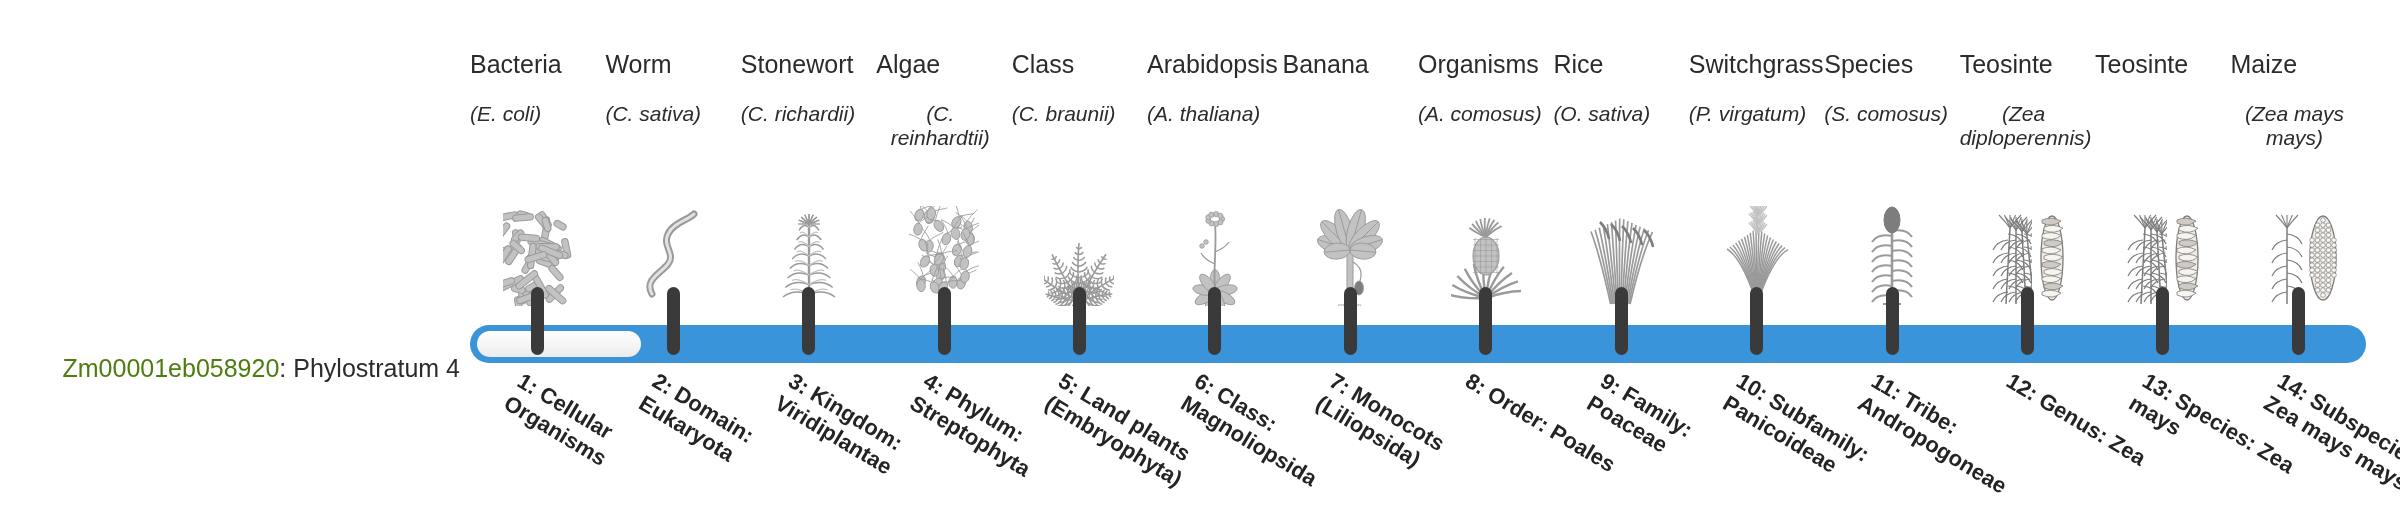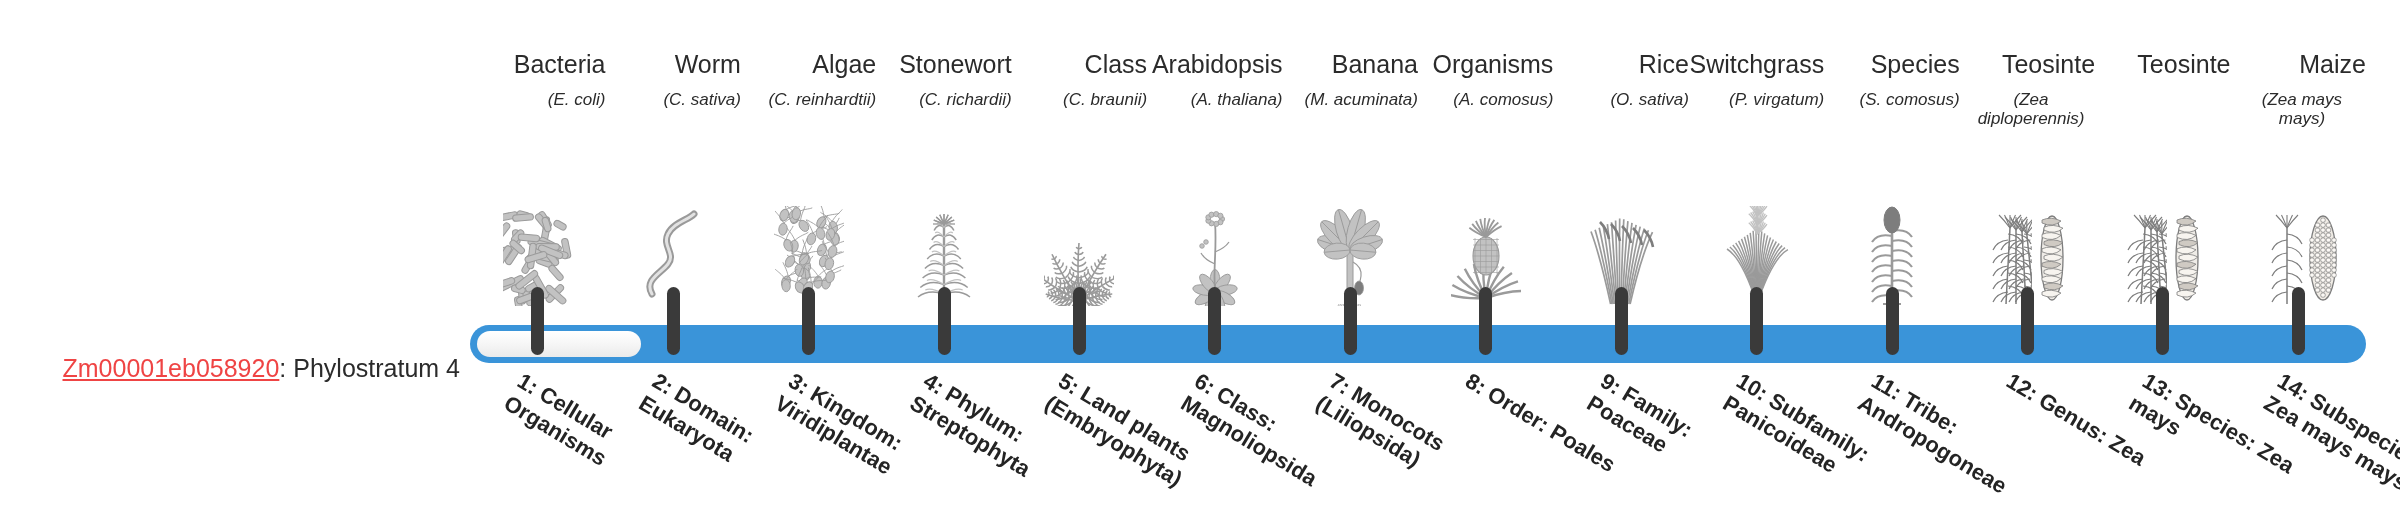--- a/index.html
+++ b/index.html
@@ -28,56 +28,55 @@
     left: 40px;
     top: 355px;
     width: 420px;
     text-align: right;
     font-size: 25px;
     line-height: 1.1;
     white-space: nowrap;
     color: #2b2b2b;
   }
   #gene-label .gene-id {
-    color: #ef4444;
-    text-decoration: underline;
+    color: #4d7c0f;
     cursor: pointer;
   }
 
   
   #columns {
     position: absolute;
     left: 470px;
     top: 50px;
     width: 1896px;
     height: 260px;
     display: flex;
     flex-direction: row;
   }
   .col {
     flex: 1 1 0;
     min-width: 0;
     display: flex;
     flex-direction: column;
-    align-items: flex-end;
+    align-items: flex-start;
   }
   .common-name {
     font-size: 25px;
     line-height: 1.12;
     color: #2b2b2b;
     text-align: center;
     white-space: nowrap;
   }
   .sci-name {
-    font-size: 17px;
+    font-size: 21px;
     line-height: 1.14;
     font-style: italic;
     color: #2b2b2b;
     text-align: center;
-    margin-top: 12px;
+    margin-top: 24px;
     max-width: 128px;
     word-break: normal;
   }
   .art {
     margin-top: auto;
     height: 105px;
     width: 100%;
     display: flex;
     align-items: flex-end;
     justify-content: center;
@@ -306,198 +305,20 @@
           </svg>
         </div>
       </div>
       <div class="col">
         <div class="common-name">Worm</div>
         <div class="sci-name">(C. sativa)</div>
         <div class="art">
           <svg width="70" height="100" viewBox="0 0 70 100">
             <path d="M14 88 C6 74 22 68 30 58 C38 48 24 40 30 28 C35 17 50 14 56 8" fill="none" stroke="#9a9a9a" stroke-width="7" stroke-linecap="round"></path>
             <path d="M14 88 C6 74 22 68 30 58 C38 48 24 40 30 28 C35 17 50 14 56 8" fill="none" stroke="#e2e2e2" stroke-width="3" stroke-linecap="round"></path>
-          </svg>
-        </div>
-      </div>
-      <div class="col">
-        <div class="common-name">Algae</div>
-        <div class="sci-name">(C. reinhardtii)</div>
-        <div class="art">
-          <svg width="70" height="100" viewBox="0 0 70 100">
-            <g transform="translate(32.2,59.3) rotate(-20.4)">
-              <ellipse cx="0" cy="0" rx="4.2" ry="6" fill="#c2c2c2" stroke="#9a9a9a" stroke-width="0.9"></ellipse>
-              <path d="M0 -6 C5 -12 9 -13 12 -16" fill="none" stroke="#9a9a9a" stroke-width="0.8"></path>
-              <path d="M0 -6 C-4 -12 -7 -14 -10 -17" fill="none" stroke="#9a9a9a" stroke-width="0.8"></path>
-            </g>
-            <g transform="translate(29.8,19.9) rotate(-33.2)">
-              <ellipse cx="0" cy="0" rx="4.2" ry="6" fill="#c2c2c2" stroke="#9a9a9a" stroke-width="0.9"></ellipse>
-              <path d="M0 -6 C5 -12 9 -13 12 -16" fill="none" stroke="#9a9a9a" stroke-width="0.8"></path>
-              <path d="M0 -6 C-4 -12 -7 -14 -10 -17" fill="none" stroke="#9a9a9a" stroke-width="0.8"></path>
-            </g>
-            <g transform="translate(49.9,54.9) rotate(25.7)">
-              <ellipse cx="0" cy="0" rx="4.2" ry="6" fill="#c2c2c2" stroke="#9a9a9a" stroke-width="0.9"></ellipse>
-              <path d="M0 -6 C5 -12 9 -13 12 -16" fill="none" stroke="#9a9a9a" stroke-width="0.8"></path>
-              <path d="M0 -6 C-4 -12 -7 -14 -10 -17" fill="none" stroke="#9a9a9a" stroke-width="0.8"></path>
-            </g>
-            <g transform="translate(60.9,31.4) rotate(-24.4)">
-              <ellipse cx="0" cy="0" rx="4.2" ry="6" fill="#c2c2c2" stroke="#9a9a9a" stroke-width="0.9"></ellipse>
-              <path d="M0 -6 C5 -12 9 -13 12 -16" fill="none" stroke="#9a9a9a" stroke-width="0.8"></path>
-              <path d="M0 -6 C-4 -12 -7 -14 -10 -17" fill="none" stroke="#9a9a9a" stroke-width="0.8"></path>
-            </g>
-            <g transform="translate(31.2,68.4) rotate(-14.4)">
-              <ellipse cx="0" cy="0" rx="4.2" ry="6" fill="#c2c2c2" stroke="#9a9a9a" stroke-width="0.9"></ellipse>
-              <path d="M0 -6 C5 -12 9 -13 12 -16" fill="none" stroke="#9a9a9a" stroke-width="0.8"></path>
-              <path d="M0 -6 C-4 -12 -7 -14 -10 -17" fill="none" stroke="#9a9a9a" stroke-width="0.8"></path>
-            </g>
-            <g transform="translate(37.4,32.9) rotate(15.0)">
-              <ellipse cx="0" cy="0" rx="4.2" ry="6" fill="#c2c2c2" stroke="#9a9a9a" stroke-width="0.9"></ellipse>
-              <path d="M0 -6 C5 -12 9 -13 12 -16" fill="none" stroke="#9a9a9a" stroke-width="0.8"></path>
-              <path d="M0 -6 C-4 -12 -7 -14 -10 -17" fill="none" stroke="#9a9a9a" stroke-width="0.8"></path>
-            </g>
-            <g transform="translate(47.9,43.8) rotate(22.7)">
-              <ellipse cx="0" cy="0" rx="4.2" ry="6" fill="#c2c2c2" stroke="#9a9a9a" stroke-width="0.9"></ellipse>
-              <path d="M0 -6 C5 -12 9 -13 12 -16" fill="none" stroke="#9a9a9a" stroke-width="0.8"></path>
-              <path d="M0 -6 C-4 -12 -7 -14 -10 -17" fill="none" stroke="#9a9a9a" stroke-width="0.8"></path>
-            </g>
-            <g transform="translate(31.4,52.2) rotate(-31.9)">
-              <ellipse cx="0" cy="0" rx="4.2" ry="6" fill="#c2c2c2" stroke="#9a9a9a" stroke-width="0.9"></ellipse>
-              <path d="M0 -6 C5 -12 9 -13 12 -16" fill="none" stroke="#9a9a9a" stroke-width="0.8"></path>
-              <path d="M0 -6 C-4 -12 -7 -14 -10 -17" fill="none" stroke="#9a9a9a" stroke-width="0.8"></path>
-            </g>
-            <g transform="translate(10.2,9.1) rotate(20.2)">
-              <ellipse cx="0" cy="0" rx="4.2" ry="6" fill="#c2c2c2" stroke="#9a9a9a" stroke-width="0.9"></ellipse>
-              <path d="M0 -6 C5 -12 9 -13 12 -16" fill="none" stroke="#9a9a9a" stroke-width="0.8"></path>
-              <path d="M0 -6 C-4 -12 -7 -14 -10 -17" fill="none" stroke="#9a9a9a" stroke-width="0.8"></path>
-            </g>
-            <g transform="translate(60.9,33.4) rotate(-1.7)">
-              <ellipse cx="0" cy="0" rx="4.2" ry="6" fill="#c2c2c2" stroke="#9a9a9a" stroke-width="0.9"></ellipse>
-              <path d="M0 -6 C5 -12 9 -13 12 -16" fill="none" stroke="#9a9a9a" stroke-width="0.8"></path>
-              <path d="M0 -6 C-4 -12 -7 -14 -10 -17" fill="none" stroke="#9a9a9a" stroke-width="0.8"></path>
-            </g>
-            <g transform="translate(44.0,76.2) rotate(1.6)">
-              <ellipse cx="0" cy="0" rx="4.2" ry="6" fill="#c2c2c2" stroke="#9a9a9a" stroke-width="0.9"></ellipse>
-              <path d="M0 -6 C5 -12 9 -13 12 -16" fill="none" stroke="#9a9a9a" stroke-width="0.8"></path>
-              <path d="M0 -6 C-4 -12 -7 -14 -10 -17" fill="none" stroke="#9a9a9a" stroke-width="0.8"></path>
-            </g>
-            <g transform="translate(35.9,88.5) rotate(-10.9)">
-              <ellipse cx="0" cy="0" rx="4.2" ry="6" fill="#c2c2c2" stroke="#9a9a9a" stroke-width="0.9"></ellipse>
-              <path d="M0 -6 C5 -12 9 -13 12 -16" fill="none" stroke="#9a9a9a" stroke-width="0.8"></path>
-              <path d="M0 -6 C-4 -12 -7 -14 -10 -17" fill="none" stroke="#9a9a9a" stroke-width="0.8"></path>
-            </g>
-            <g transform="translate(59.2,21.3) rotate(-10.0)">
-              <ellipse cx="0" cy="0" rx="4.2" ry="6" fill="#c2c2c2" stroke="#9a9a9a" stroke-width="0.9"></ellipse>
-              <path d="M0 -6 C5 -12 9 -13 12 -16" fill="none" stroke="#9a9a9a" stroke-width="0.8"></path>
-              <path d="M0 -6 C-4 -12 -7 -14 -10 -17" fill="none" stroke="#9a9a9a" stroke-width="0.8"></path>
-            </g>
-            <g transform="translate(28.4,77.5) rotate(33.6)">
-              <ellipse cx="0" cy="0" rx="4.2" ry="6" fill="#c2c2c2" stroke="#9a9a9a" stroke-width="0.9"></ellipse>
-              <path d="M0 -6 C5 -12 9 -13 12 -16" fill="none" stroke="#9a9a9a" stroke-width="0.8"></path>
-              <path d="M0 -6 C-4 -12 -7 -14 -10 -17" fill="none" stroke="#9a9a9a" stroke-width="0.8"></path>
-            </g>
-            <g transform="translate(20.0,40.2) rotate(8.9)">
-              <ellipse cx="0" cy="0" rx="4.2" ry="6" fill="#c2c2c2" stroke="#9a9a9a" stroke-width="0.9"></ellipse>
-              <path d="M0 -6 C5 -12 9 -13 12 -16" fill="none" stroke="#9a9a9a" stroke-width="0.8"></path>
-              <path d="M0 -6 C-4 -12 -7 -14 -10 -17" fill="none" stroke="#9a9a9a" stroke-width="0.8"></path>
-            </g>
-            <g transform="translate(56.4,28.4) rotate(15.2)">
-              <ellipse cx="0" cy="0" rx="4.2" ry="6" fill="#c2c2c2" stroke="#9a9a9a" stroke-width="0.9"></ellipse>
-              <path d="M0 -6 C5 -12 9 -13 12 -16" fill="none" stroke="#9a9a9a" stroke-width="0.8"></path>
-              <path d="M0 -6 C-4 -12 -7 -14 -10 -17" fill="none" stroke="#9a9a9a" stroke-width="0.8"></path>
-            </g>
-            <g transform="translate(52.2,77.1) rotate(11.6)">
-              <ellipse cx="0" cy="0" rx="4.2" ry="6" fill="#c2c2c2" stroke="#9a9a9a" stroke-width="0.9"></ellipse>
-              <path d="M0 -6 C5 -12 9 -13 12 -16" fill="none" stroke="#9a9a9a" stroke-width="0.8"></path>
-              <path d="M0 -6 C-4 -12 -7 -14 -10 -17" fill="none" stroke="#9a9a9a" stroke-width="0.8"></path>
-            </g>
-            <g transform="translate(29.9,53.2) rotate(27.3)">
-              <ellipse cx="0" cy="0" rx="4.2" ry="6" fill="#c2c2c2" stroke="#9a9a9a" stroke-width="0.9"></ellipse>
-              <path d="M0 -6 C5 -12 9 -13 12 -16" fill="none" stroke="#9a9a9a" stroke-width="0.8"></path>
-              <path d="M0 -6 C-4 -12 -7 -14 -10 -17" fill="none" stroke="#9a9a9a" stroke-width="0.8"></path>
-            </g>
-            <g transform="translate(12.0,75.8) rotate(21.5)">
-              <ellipse cx="0" cy="0" rx="4.2" ry="6" fill="#c2c2c2" stroke="#9a9a9a" stroke-width="0.9"></ellipse>
-              <path d="M0 -6 C5 -12 9 -13 12 -16" fill="none" stroke="#9a9a9a" stroke-width="0.8"></path>
-              <path d="M0 -6 C-4 -12 -7 -14 -10 -17" fill="none" stroke="#9a9a9a" stroke-width="0.8"></path>
-            </g>
-            <g transform="translate(20.9,11.8) rotate(23.3)">
-              <ellipse cx="0" cy="0" rx="4.2" ry="6" fill="#c2c2c2" stroke="#9a9a9a" stroke-width="0.9"></ellipse>
-              <path d="M0 -6 C5 -12 9 -13 12 -16" fill="none" stroke="#9a9a9a" stroke-width="0.8"></path>
-              <path d="M0 -6 C-4 -12 -7 -14 -10 -17" fill="none" stroke="#9a9a9a" stroke-width="0.8"></path>
-            </g>
-            <g transform="translate(25.3,64.4) rotate(-8.2)">
-              <ellipse cx="0" cy="0" rx="4.2" ry="6" fill="#c2c2c2" stroke="#9a9a9a" stroke-width="0.9"></ellipse>
-              <path d="M0 -6 C5 -12 9 -13 12 -16" fill="none" stroke="#9a9a9a" stroke-width="0.8"></path>
-              <path d="M0 -6 C-4 -12 -7 -14 -10 -17" fill="none" stroke="#9a9a9a" stroke-width="0.8"></path>
-            </g>
-            <g transform="translate(47.4,16.4) rotate(26.3)">
-              <ellipse cx="0" cy="0" rx="4.2" ry="6" fill="#c2c2c2" stroke="#9a9a9a" stroke-width="0.9"></ellipse>
-              <path d="M0 -6 C5 -12 9 -13 12 -16" fill="none" stroke="#9a9a9a" stroke-width="0.8"></path>
-              <path d="M0 -6 C-4 -12 -7 -14 -10 -17" fill="none" stroke="#9a9a9a" stroke-width="0.8"></path>
-            </g>
-            <g transform="translate(56.0,70.9) rotate(15.9)">
-              <ellipse cx="0" cy="0" rx="4.2" ry="6" fill="#c2c2c2" stroke="#9a9a9a" stroke-width="0.9"></ellipse>
-              <path d="M0 -6 C5 -12 9 -13 12 -16" fill="none" stroke="#9a9a9a" stroke-width="0.8"></path>
-              <path d="M0 -6 C-4 -12 -7 -14 -10 -17" fill="none" stroke="#9a9a9a" stroke-width="0.8"></path>
-            </g>
-            <g transform="translate(19.5,10.8) rotate(-10.2)">
-              <ellipse cx="0" cy="0" rx="4.2" ry="6" fill="#c2c2c2" stroke="#9a9a9a" stroke-width="0.9"></ellipse>
-              <path d="M0 -6 C5 -12 9 -13 12 -16" fill="none" stroke="#9a9a9a" stroke-width="0.8"></path>
-              <path d="M0 -6 C-4 -12 -7 -14 -10 -17" fill="none" stroke="#9a9a9a" stroke-width="0.8"></path>
-            </g>
-            <g transform="translate(14.3,39.3) rotate(-22.9)">
-              <ellipse cx="0" cy="0" rx="4.2" ry="6" fill="#c2c2c2" stroke="#9a9a9a" stroke-width="0.9"></ellipse>
-              <path d="M0 -6 C5 -12 9 -13 12 -16" fill="none" stroke="#9a9a9a" stroke-width="0.8"></path>
-              <path d="M0 -6 C-4 -12 -7 -14 -10 -17" fill="none" stroke="#9a9a9a" stroke-width="0.8"></path>
-            </g>
-            <g transform="translate(9.0,23.2) rotate(7.1)">
-              <ellipse cx="0" cy="0" rx="4.2" ry="6" fill="#c2c2c2" stroke="#9a9a9a" stroke-width="0.9"></ellipse>
-              <path d="M0 -6 C5 -12 9 -13 12 -16" fill="none" stroke="#9a9a9a" stroke-width="0.8"></path>
-              <path d="M0 -6 C-4 -12 -7 -14 -10 -17" fill="none" stroke="#9a9a9a" stroke-width="0.8"></path>
-            </g>
-            <g transform="translate(26.0,81.5) rotate(-31.2)">
-              <ellipse cx="0" cy="0" rx="4.2" ry="6" fill="#c2c2c2" stroke="#9a9a9a" stroke-width="0.9"></ellipse>
-              <path d="M0 -6 C5 -12 9 -13 12 -16" fill="none" stroke="#9a9a9a" stroke-width="0.8"></path>
-              <path d="M0 -6 C-4 -12 -7 -14 -10 -17" fill="none" stroke="#9a9a9a" stroke-width="0.8"></path>
-            </g>
-            <g transform="translate(34.0,81.4) rotate(31.5)">
-              <ellipse cx="0" cy="0" rx="4.2" ry="6" fill="#c2c2c2" stroke="#9a9a9a" stroke-width="0.9"></ellipse>
-              <path d="M0 -6 C5 -12 9 -13 12 -16" fill="none" stroke="#9a9a9a" stroke-width="0.8"></path>
-              <path d="M0 -6 C-4 -12 -7 -14 -10 -17" fill="none" stroke="#9a9a9a" stroke-width="0.8"></path>
-            </g>
-            <g transform="translate(55.3,57.7) rotate(14.3)">
-              <ellipse cx="0" cy="0" rx="4.2" ry="6" fill="#c2c2c2" stroke="#9a9a9a" stroke-width="0.9"></ellipse>
-              <path d="M0 -6 C5 -12 9 -13 12 -16" fill="none" stroke="#9a9a9a" stroke-width="0.8"></path>
-              <path d="M0 -6 C-4 -12 -7 -14 -10 -17" fill="none" stroke="#9a9a9a" stroke-width="0.8"></path>
-            </g>
-            <g transform="translate(58.5,45.5) rotate(16.4)">
-              <ellipse cx="0" cy="0" rx="4.2" ry="6" fill="#c2c2c2" stroke="#9a9a9a" stroke-width="0.9"></ellipse>
-              <path d="M0 -6 C5 -12 9 -13 12 -16" fill="none" stroke="#9a9a9a" stroke-width="0.8"></path>
-              <path d="M0 -6 C-4 -12 -7 -14 -10 -17" fill="none" stroke="#9a9a9a" stroke-width="0.8"></path>
-            </g>
-            <g transform="translate(12.1,79.7) rotate(-3.1)">
-              <ellipse cx="0" cy="0" rx="4.2" ry="6" fill="#c2c2c2" stroke="#9a9a9a" stroke-width="0.9"></ellipse>
-              <path d="M0 -6 C5 -12 9 -13 12 -16" fill="none" stroke="#9a9a9a" stroke-width="0.8"></path>
-              <path d="M0 -6 C-4 -12 -7 -14 -10 -17" fill="none" stroke="#9a9a9a" stroke-width="0.8"></path>
-            </g>
-            <g transform="translate(46.5,27.5) rotate(-14.9)">
-              <ellipse cx="0" cy="0" rx="4.2" ry="6" fill="#c2c2c2" stroke="#9a9a9a" stroke-width="0.9"></ellipse>
-              <path d="M0 -6 C5 -12 9 -13 12 -16" fill="none" stroke="#9a9a9a" stroke-width="0.8"></path>
-              <path d="M0 -6 C-4 -12 -7 -14 -10 -17" fill="none" stroke="#9a9a9a" stroke-width="0.8"></path>
-            </g>
-            <g transform="translate(22.3,7.7) rotate(10.0)">
-              <ellipse cx="0" cy="0" rx="4.2" ry="6" fill="#c2c2c2" stroke="#9a9a9a" stroke-width="0.9"></ellipse>
-              <path d="M0 -6 C5 -12 9 -13 12 -16" fill="none" stroke="#9a9a9a" stroke-width="0.8"></path>
-              <path d="M0 -6 C-4 -12 -7 -14 -10 -17" fill="none" stroke="#9a9a9a" stroke-width="0.8"></path>
-            </g>
-            <g transform="translate(16.0,55.4) rotate(30.9)">
-              <ellipse cx="0" cy="0" rx="4.2" ry="6" fill="#c2c2c2" stroke="#9a9a9a" stroke-width="0.9"></ellipse>
-              <path d="M0 -6 C5 -12 9 -13 12 -16" fill="none" stroke="#9a9a9a" stroke-width="0.8"></path>
-              <path d="M0 -6 C-4 -12 -7 -14 -10 -17" fill="none" stroke="#9a9a9a" stroke-width="0.8"></path>
-            </g>
           </svg>
         </div>
       </div>
       <div class="col">
         <div class="common-name">Stonewort</div>
         <div class="sci-name">(C. richardii)</div>
         <div class="art">
           <svg width="70" height="100" viewBox="0 0 70 100">
             <path d="M35 98 L35 14" stroke="#9a9a9a" stroke-width="2.4" fill="none"></path>
             <path d="M35 88 Q19.4 83 9 91" fill="none" stroke="#9a9a9a" stroke-width="1.5"></path>
@@ -545,20 +366,198 @@
             <path d="M35 18 L27.2 10.9" stroke="#9a9a9a" stroke-width="1.3"></path>
             <path d="M35 18 L30.8 8.8" stroke="#9a9a9a" stroke-width="1.3"></path>
             <path d="M35 18 L35.0 8.0" stroke="#9a9a9a" stroke-width="1.3"></path>
             <path d="M35 18 L39.2 8.8" stroke="#9a9a9a" stroke-width="1.3"></path>
             <path d="M35 18 L42.8 10.9" stroke="#9a9a9a" stroke-width="1.3"></path>
             <path d="M35 18 L45.2 14.2" stroke="#9a9a9a" stroke-width="1.3"></path>
           </svg>
         </div>
       </div>
       <div class="col">
+        <div class="common-name">Algae</div>
+        <div class="sci-name">(C. reinhardtii)</div>
+        <div class="art">
+          <svg width="70" height="100" viewBox="0 0 70 100">
+            <g transform="translate(32.2,59.3) rotate(-20.4)">
+              <ellipse cx="0" cy="0" rx="4.2" ry="6" fill="#c2c2c2" stroke="#9a9a9a" stroke-width="0.9"></ellipse>
+              <path d="M0 -6 C5 -12 9 -13 12 -16" fill="none" stroke="#9a9a9a" stroke-width="0.8"></path>
+              <path d="M0 -6 C-4 -12 -7 -14 -10 -17" fill="none" stroke="#9a9a9a" stroke-width="0.8"></path>
+            </g>
+            <g transform="translate(29.8,19.9) rotate(-33.2)">
+              <ellipse cx="0" cy="0" rx="4.2" ry="6" fill="#c2c2c2" stroke="#9a9a9a" stroke-width="0.9"></ellipse>
+              <path d="M0 -6 C5 -12 9 -13 12 -16" fill="none" stroke="#9a9a9a" stroke-width="0.8"></path>
+              <path d="M0 -6 C-4 -12 -7 -14 -10 -17" fill="none" stroke="#9a9a9a" stroke-width="0.8"></path>
+            </g>
+            <g transform="translate(49.9,54.9) rotate(25.7)">
+              <ellipse cx="0" cy="0" rx="4.2" ry="6" fill="#c2c2c2" stroke="#9a9a9a" stroke-width="0.9"></ellipse>
+              <path d="M0 -6 C5 -12 9 -13 12 -16" fill="none" stroke="#9a9a9a" stroke-width="0.8"></path>
+              <path d="M0 -6 C-4 -12 -7 -14 -10 -17" fill="none" stroke="#9a9a9a" stroke-width="0.8"></path>
+            </g>
+            <g transform="translate(60.9,31.4) rotate(-24.4)">
+              <ellipse cx="0" cy="0" rx="4.2" ry="6" fill="#c2c2c2" stroke="#9a9a9a" stroke-width="0.9"></ellipse>
+              <path d="M0 -6 C5 -12 9 -13 12 -16" fill="none" stroke="#9a9a9a" stroke-width="0.8"></path>
+              <path d="M0 -6 C-4 -12 -7 -14 -10 -17" fill="none" stroke="#9a9a9a" stroke-width="0.8"></path>
+            </g>
+            <g transform="translate(31.2,68.4) rotate(-14.4)">
+              <ellipse cx="0" cy="0" rx="4.2" ry="6" fill="#c2c2c2" stroke="#9a9a9a" stroke-width="0.9"></ellipse>
+              <path d="M0 -6 C5 -12 9 -13 12 -16" fill="none" stroke="#9a9a9a" stroke-width="0.8"></path>
+              <path d="M0 -6 C-4 -12 -7 -14 -10 -17" fill="none" stroke="#9a9a9a" stroke-width="0.8"></path>
+            </g>
+            <g transform="translate(37.4,32.9) rotate(15.0)">
+              <ellipse cx="0" cy="0" rx="4.2" ry="6" fill="#c2c2c2" stroke="#9a9a9a" stroke-width="0.9"></ellipse>
+              <path d="M0 -6 C5 -12 9 -13 12 -16" fill="none" stroke="#9a9a9a" stroke-width="0.8"></path>
+              <path d="M0 -6 C-4 -12 -7 -14 -10 -17" fill="none" stroke="#9a9a9a" stroke-width="0.8"></path>
+            </g>
+            <g transform="translate(47.9,43.8) rotate(22.7)">
+              <ellipse cx="0" cy="0" rx="4.2" ry="6" fill="#c2c2c2" stroke="#9a9a9a" stroke-width="0.9"></ellipse>
+              <path d="M0 -6 C5 -12 9 -13 12 -16" fill="none" stroke="#9a9a9a" stroke-width="0.8"></path>
+              <path d="M0 -6 C-4 -12 -7 -14 -10 -17" fill="none" stroke="#9a9a9a" stroke-width="0.8"></path>
+            </g>
+            <g transform="translate(31.4,52.2) rotate(-31.9)">
+              <ellipse cx="0" cy="0" rx="4.2" ry="6" fill="#c2c2c2" stroke="#9a9a9a" stroke-width="0.9"></ellipse>
+              <path d="M0 -6 C5 -12 9 -13 12 -16" fill="none" stroke="#9a9a9a" stroke-width="0.8"></path>
+              <path d="M0 -6 C-4 -12 -7 -14 -10 -17" fill="none" stroke="#9a9a9a" stroke-width="0.8"></path>
+            </g>
+            <g transform="translate(10.2,9.1) rotate(20.2)">
+              <ellipse cx="0" cy="0" rx="4.2" ry="6" fill="#c2c2c2" stroke="#9a9a9a" stroke-width="0.9"></ellipse>
+              <path d="M0 -6 C5 -12 9 -13 12 -16" fill="none" stroke="#9a9a9a" stroke-width="0.8"></path>
+              <path d="M0 -6 C-4 -12 -7 -14 -10 -17" fill="none" stroke="#9a9a9a" stroke-width="0.8"></path>
+            </g>
+            <g transform="translate(60.9,33.4) rotate(-1.7)">
+              <ellipse cx="0" cy="0" rx="4.2" ry="6" fill="#c2c2c2" stroke="#9a9a9a" stroke-width="0.9"></ellipse>
+              <path d="M0 -6 C5 -12 9 -13 12 -16" fill="none" stroke="#9a9a9a" stroke-width="0.8"></path>
+              <path d="M0 -6 C-4 -12 -7 -14 -10 -17" fill="none" stroke="#9a9a9a" stroke-width="0.8"></path>
+            </g>
+            <g transform="translate(44.0,76.2) rotate(1.6)">
+              <ellipse cx="0" cy="0" rx="4.2" ry="6" fill="#c2c2c2" stroke="#9a9a9a" stroke-width="0.9"></ellipse>
+              <path d="M0 -6 C5 -12 9 -13 12 -16" fill="none" stroke="#9a9a9a" stroke-width="0.8"></path>
+              <path d="M0 -6 C-4 -12 -7 -14 -10 -17" fill="none" stroke="#9a9a9a" stroke-width="0.8"></path>
+            </g>
+            <g transform="translate(35.9,88.5) rotate(-10.9)">
+              <ellipse cx="0" cy="0" rx="4.2" ry="6" fill="#c2c2c2" stroke="#9a9a9a" stroke-width="0.9"></ellipse>
+              <path d="M0 -6 C5 -12 9 -13 12 -16" fill="none" stroke="#9a9a9a" stroke-width="0.8"></path>
+              <path d="M0 -6 C-4 -12 -7 -14 -10 -17" fill="none" stroke="#9a9a9a" stroke-width="0.8"></path>
+            </g>
+            <g transform="translate(59.2,21.3) rotate(-10.0)">
+              <ellipse cx="0" cy="0" rx="4.2" ry="6" fill="#c2c2c2" stroke="#9a9a9a" stroke-width="0.9"></ellipse>
+              <path d="M0 -6 C5 -12 9 -13 12 -16" fill="none" stroke="#9a9a9a" stroke-width="0.8"></path>
+              <path d="M0 -6 C-4 -12 -7 -14 -10 -17" fill="none" stroke="#9a9a9a" stroke-width="0.8"></path>
+            </g>
+            <g transform="translate(28.4,77.5) rotate(33.6)">
+              <ellipse cx="0" cy="0" rx="4.2" ry="6" fill="#c2c2c2" stroke="#9a9a9a" stroke-width="0.9"></ellipse>
+              <path d="M0 -6 C5 -12 9 -13 12 -16" fill="none" stroke="#9a9a9a" stroke-width="0.8"></path>
+              <path d="M0 -6 C-4 -12 -7 -14 -10 -17" fill="none" stroke="#9a9a9a" stroke-width="0.8"></path>
+            </g>
+            <g transform="translate(20.0,40.2) rotate(8.9)">
+              <ellipse cx="0" cy="0" rx="4.2" ry="6" fill="#c2c2c2" stroke="#9a9a9a" stroke-width="0.9"></ellipse>
+              <path d="M0 -6 C5 -12 9 -13 12 -16" fill="none" stroke="#9a9a9a" stroke-width="0.8"></path>
+              <path d="M0 -6 C-4 -12 -7 -14 -10 -17" fill="none" stroke="#9a9a9a" stroke-width="0.8"></path>
+            </g>
+            <g transform="translate(56.4,28.4) rotate(15.2)">
+              <ellipse cx="0" cy="0" rx="4.2" ry="6" fill="#c2c2c2" stroke="#9a9a9a" stroke-width="0.9"></ellipse>
+              <path d="M0 -6 C5 -12 9 -13 12 -16" fill="none" stroke="#9a9a9a" stroke-width="0.8"></path>
+              <path d="M0 -6 C-4 -12 -7 -14 -10 -17" fill="none" stroke="#9a9a9a" stroke-width="0.8"></path>
+            </g>
+            <g transform="translate(52.2,77.1) rotate(11.6)">
+              <ellipse cx="0" cy="0" rx="4.2" ry="6" fill="#c2c2c2" stroke="#9a9a9a" stroke-width="0.9"></ellipse>
+              <path d="M0 -6 C5 -12 9 -13 12 -16" fill="none" stroke="#9a9a9a" stroke-width="0.8"></path>
+              <path d="M0 -6 C-4 -12 -7 -14 -10 -17" fill="none" stroke="#9a9a9a" stroke-width="0.8"></path>
+            </g>
+            <g transform="translate(29.9,53.2) rotate(27.3)">
+              <ellipse cx="0" cy="0" rx="4.2" ry="6" fill="#c2c2c2" stroke="#9a9a9a" stroke-width="0.9"></ellipse>
+              <path d="M0 -6 C5 -12 9 -13 12 -16" fill="none" stroke="#9a9a9a" stroke-width="0.8"></path>
+              <path d="M0 -6 C-4 -12 -7 -14 -10 -17" fill="none" stroke="#9a9a9a" stroke-width="0.8"></path>
+            </g>
+            <g transform="translate(12.0,75.8) rotate(21.5)">
+              <ellipse cx="0" cy="0" rx="4.2" ry="6" fill="#c2c2c2" stroke="#9a9a9a" stroke-width="0.9"></ellipse>
+              <path d="M0 -6 C5 -12 9 -13 12 -16" fill="none" stroke="#9a9a9a" stroke-width="0.8"></path>
+              <path d="M0 -6 C-4 -12 -7 -14 -10 -17" fill="none" stroke="#9a9a9a" stroke-width="0.8"></path>
+            </g>
+            <g transform="translate(20.9,11.8) rotate(23.3)">
+              <ellipse cx="0" cy="0" rx="4.2" ry="6" fill="#c2c2c2" stroke="#9a9a9a" stroke-width="0.9"></ellipse>
+              <path d="M0 -6 C5 -12 9 -13 12 -16" fill="none" stroke="#9a9a9a" stroke-width="0.8"></path>
+              <path d="M0 -6 C-4 -12 -7 -14 -10 -17" fill="none" stroke="#9a9a9a" stroke-width="0.8"></path>
+            </g>
+            <g transform="translate(25.3,64.4) rotate(-8.2)">
+              <ellipse cx="0" cy="0" rx="4.2" ry="6" fill="#c2c2c2" stroke="#9a9a9a" stroke-width="0.9"></ellipse>
+              <path d="M0 -6 C5 -12 9 -13 12 -16" fill="none" stroke="#9a9a9a" stroke-width="0.8"></path>
+              <path d="M0 -6 C-4 -12 -7 -14 -10 -17" fill="none" stroke="#9a9a9a" stroke-width="0.8"></path>
+            </g>
+            <g transform="translate(47.4,16.4) rotate(26.3)">
+              <ellipse cx="0" cy="0" rx="4.2" ry="6" fill="#c2c2c2" stroke="#9a9a9a" stroke-width="0.9"></ellipse>
+              <path d="M0 -6 C5 -12 9 -13 12 -16" fill="none" stroke="#9a9a9a" stroke-width="0.8"></path>
+              <path d="M0 -6 C-4 -12 -7 -14 -10 -17" fill="none" stroke="#9a9a9a" stroke-width="0.8"></path>
+            </g>
+            <g transform="translate(56.0,70.9) rotate(15.9)">
+              <ellipse cx="0" cy="0" rx="4.2" ry="6" fill="#c2c2c2" stroke="#9a9a9a" stroke-width="0.9"></ellipse>
+              <path d="M0 -6 C5 -12 9 -13 12 -16" fill="none" stroke="#9a9a9a" stroke-width="0.8"></path>
+              <path d="M0 -6 C-4 -12 -7 -14 -10 -17" fill="none" stroke="#9a9a9a" stroke-width="0.8"></path>
+            </g>
+            <g transform="translate(19.5,10.8) rotate(-10.2)">
+              <ellipse cx="0" cy="0" rx="4.2" ry="6" fill="#c2c2c2" stroke="#9a9a9a" stroke-width="0.9"></ellipse>
+              <path d="M0 -6 C5 -12 9 -13 12 -16" fill="none" stroke="#9a9a9a" stroke-width="0.8"></path>
+              <path d="M0 -6 C-4 -12 -7 -14 -10 -17" fill="none" stroke="#9a9a9a" stroke-width="0.8"></path>
+            </g>
+            <g transform="translate(14.3,39.3) rotate(-22.9)">
+              <ellipse cx="0" cy="0" rx="4.2" ry="6" fill="#c2c2c2" stroke="#9a9a9a" stroke-width="0.9"></ellipse>
+              <path d="M0 -6 C5 -12 9 -13 12 -16" fill="none" stroke="#9a9a9a" stroke-width="0.8"></path>
+              <path d="M0 -6 C-4 -12 -7 -14 -10 -17" fill="none" stroke="#9a9a9a" stroke-width="0.8"></path>
+            </g>
+            <g transform="translate(9.0,23.2) rotate(7.1)">
+              <ellipse cx="0" cy="0" rx="4.2" ry="6" fill="#c2c2c2" stroke="#9a9a9a" stroke-width="0.9"></ellipse>
+              <path d="M0 -6 C5 -12 9 -13 12 -16" fill="none" stroke="#9a9a9a" stroke-width="0.8"></path>
+              <path d="M0 -6 C-4 -12 -7 -14 -10 -17" fill="none" stroke="#9a9a9a" stroke-width="0.8"></path>
+            </g>
+            <g transform="translate(26.0,81.5) rotate(-31.2)">
+              <ellipse cx="0" cy="0" rx="4.2" ry="6" fill="#c2c2c2" stroke="#9a9a9a" stroke-width="0.9"></ellipse>
+              <path d="M0 -6 C5 -12 9 -13 12 -16" fill="none" stroke="#9a9a9a" stroke-width="0.8"></path>
+              <path d="M0 -6 C-4 -12 -7 -14 -10 -17" fill="none" stroke="#9a9a9a" stroke-width="0.8"></path>
+            </g>
+            <g transform="translate(34.0,81.4) rotate(31.5)">
+              <ellipse cx="0" cy="0" rx="4.2" ry="6" fill="#c2c2c2" stroke="#9a9a9a" stroke-width="0.9"></ellipse>
+              <path d="M0 -6 C5 -12 9 -13 12 -16" fill="none" stroke="#9a9a9a" stroke-width="0.8"></path>
+              <path d="M0 -6 C-4 -12 -7 -14 -10 -17" fill="none" stroke="#9a9a9a" stroke-width="0.8"></path>
+            </g>
+            <g transform="translate(55.3,57.7) rotate(14.3)">
+              <ellipse cx="0" cy="0" rx="4.2" ry="6" fill="#c2c2c2" stroke="#9a9a9a" stroke-width="0.9"></ellipse>
+              <path d="M0 -6 C5 -12 9 -13 12 -16" fill="none" stroke="#9a9a9a" stroke-width="0.8"></path>
+              <path d="M0 -6 C-4 -12 -7 -14 -10 -17" fill="none" stroke="#9a9a9a" stroke-width="0.8"></path>
+            </g>
+            <g transform="translate(58.5,45.5) rotate(16.4)">
+              <ellipse cx="0" cy="0" rx="4.2" ry="6" fill="#c2c2c2" stroke="#9a9a9a" stroke-width="0.9"></ellipse>
+              <path d="M0 -6 C5 -12 9 -13 12 -16" fill="none" stroke="#9a9a9a" stroke-width="0.8"></path>
+              <path d="M0 -6 C-4 -12 -7 -14 -10 -17" fill="none" stroke="#9a9a9a" stroke-width="0.8"></path>
+            </g>
+            <g transform="translate(12.1,79.7) rotate(-3.1)">
+              <ellipse cx="0" cy="0" rx="4.2" ry="6" fill="#c2c2c2" stroke="#9a9a9a" stroke-width="0.9"></ellipse>
+              <path d="M0 -6 C5 -12 9 -13 12 -16" fill="none" stroke="#9a9a9a" stroke-width="0.8"></path>
+              <path d="M0 -6 C-4 -12 -7 -14 -10 -17" fill="none" stroke="#9a9a9a" stroke-width="0.8"></path>
+            </g>
+            <g transform="translate(46.5,27.5) rotate(-14.9)">
+              <ellipse cx="0" cy="0" rx="4.2" ry="6" fill="#c2c2c2" stroke="#9a9a9a" stroke-width="0.9"></ellipse>
+              <path d="M0 -6 C5 -12 9 -13 12 -16" fill="none" stroke="#9a9a9a" stroke-width="0.8"></path>
+              <path d="M0 -6 C-4 -12 -7 -14 -10 -17" fill="none" stroke="#9a9a9a" stroke-width="0.8"></path>
+            </g>
+            <g transform="translate(22.3,7.7) rotate(10.0)">
+              <ellipse cx="0" cy="0" rx="4.2" ry="6" fill="#c2c2c2" stroke="#9a9a9a" stroke-width="0.9"></ellipse>
+              <path d="M0 -6 C5 -12 9 -13 12 -16" fill="none" stroke="#9a9a9a" stroke-width="0.8"></path>
+              <path d="M0 -6 C-4 -12 -7 -14 -10 -17" fill="none" stroke="#9a9a9a" stroke-width="0.8"></path>
+            </g>
+            <g transform="translate(16.0,55.4) rotate(30.9)">
+              <ellipse cx="0" cy="0" rx="4.2" ry="6" fill="#c2c2c2" stroke="#9a9a9a" stroke-width="0.9"></ellipse>
+              <path d="M0 -6 C5 -12 9 -13 12 -16" fill="none" stroke="#9a9a9a" stroke-width="0.8"></path>
+              <path d="M0 -6 C-4 -12 -7 -14 -10 -17" fill="none" stroke="#9a9a9a" stroke-width="0.8"></path>
+            </g>
+          </svg>
+        </div>
+      </div>
+      <div class="col">
         <div class="common-name">Class</div>
         <div class="sci-name">(C. braunii)</div>
         <div class="art">
           <svg width="70" height="100" viewBox="0 0 70 100">
             <g transform="translate(35,95) rotate(-58)">
               <path d="M0 0 Q-2 -27.599999999999998 0 -46" fill="none" stroke="#9a9a9a" stroke-width="1.6"></path>
               <path d="M0 -4.6 q-11.818181818181818 -2.3636363636363638 -13.59090909090909 -8.863636363636363" fill="none" stroke="#9a9a9a" stroke-width="1.5"></path>
               <path d="M0 -4.6 q11.818181818181818 -2.3636363636363638 13.59090909090909 -8.863636363636363" fill="none" stroke="#9a9a9a" stroke-width="1.5"></path>
               <path d="M0 -9.2 q-10.636363636363635 -2.127272727272727 -12.231818181818179 -7.977272727272727" fill="none" stroke="#9a9a9a" stroke-width="1.5"></path>
               <path d="M0 -9.2 q10.636363636363635 -2.127272727272727 12.231818181818179 -7.977272727272727" fill="none" stroke="#9a9a9a" stroke-width="1.5"></path>
@@ -750,21 +749,20 @@
             <circle cx="31.5" cy="8.7" r="2.6" fill="#c2c2c2" stroke="#9a9a9a" stroke-width="0.8"></circle>
             <circle cx="36.2" cy="8.1" r="2.6" fill="#c2c2c2" stroke="#9a9a9a" stroke-width="0.8"></circle>
             <circle cx="40.4" cy="9.8" r="2.6" fill="#c2c2c2" stroke="#9a9a9a" stroke-width="0.8"></circle>
             <circle cx="22" cy="40" r="2.3" fill="#c2c2c2" stroke="#9a9a9a" stroke-width="0.8"></circle>
             <circle cx="26" cy="36" r="2.3" fill="#c2c2c2" stroke="#9a9a9a" stroke-width="0.8"></circle>
           </svg>
         </div>
       </div>
       <div class="col">
         <div class="common-name">Banana</div>
-        <div class="sci-name">(M. acuminata)</div>
         <div class="art">
           <svg width="70" height="100" viewBox="0 0 70 100">
             <path d="M32 98 L32 44 L38 44 L38 98 Z" fill="#c2c2c2" stroke="#9a9a9a" stroke-width="1"></path>
             <g transform="translate(35,44) rotate(-72)">
               <ellipse cx="0" cy="-17" rx="8" ry="17" fill="#c2c2c2" stroke="#9a9a9a" stroke-width="0.9"></ellipse>
               <path d="M0 0 L0 -34" stroke="#9a9a9a" stroke-width="0.9"></path>
             </g>
             <g transform="translate(35,44) rotate(-45)">
               <ellipse cx="0" cy="-20" rx="8" ry="20" fill="#c2c2c2" stroke="#9a9a9a" stroke-width="0.9"></ellipse>
               <path d="M0 0 L0 -40" stroke="#9a9a9a" stroke-width="0.9"></path>

